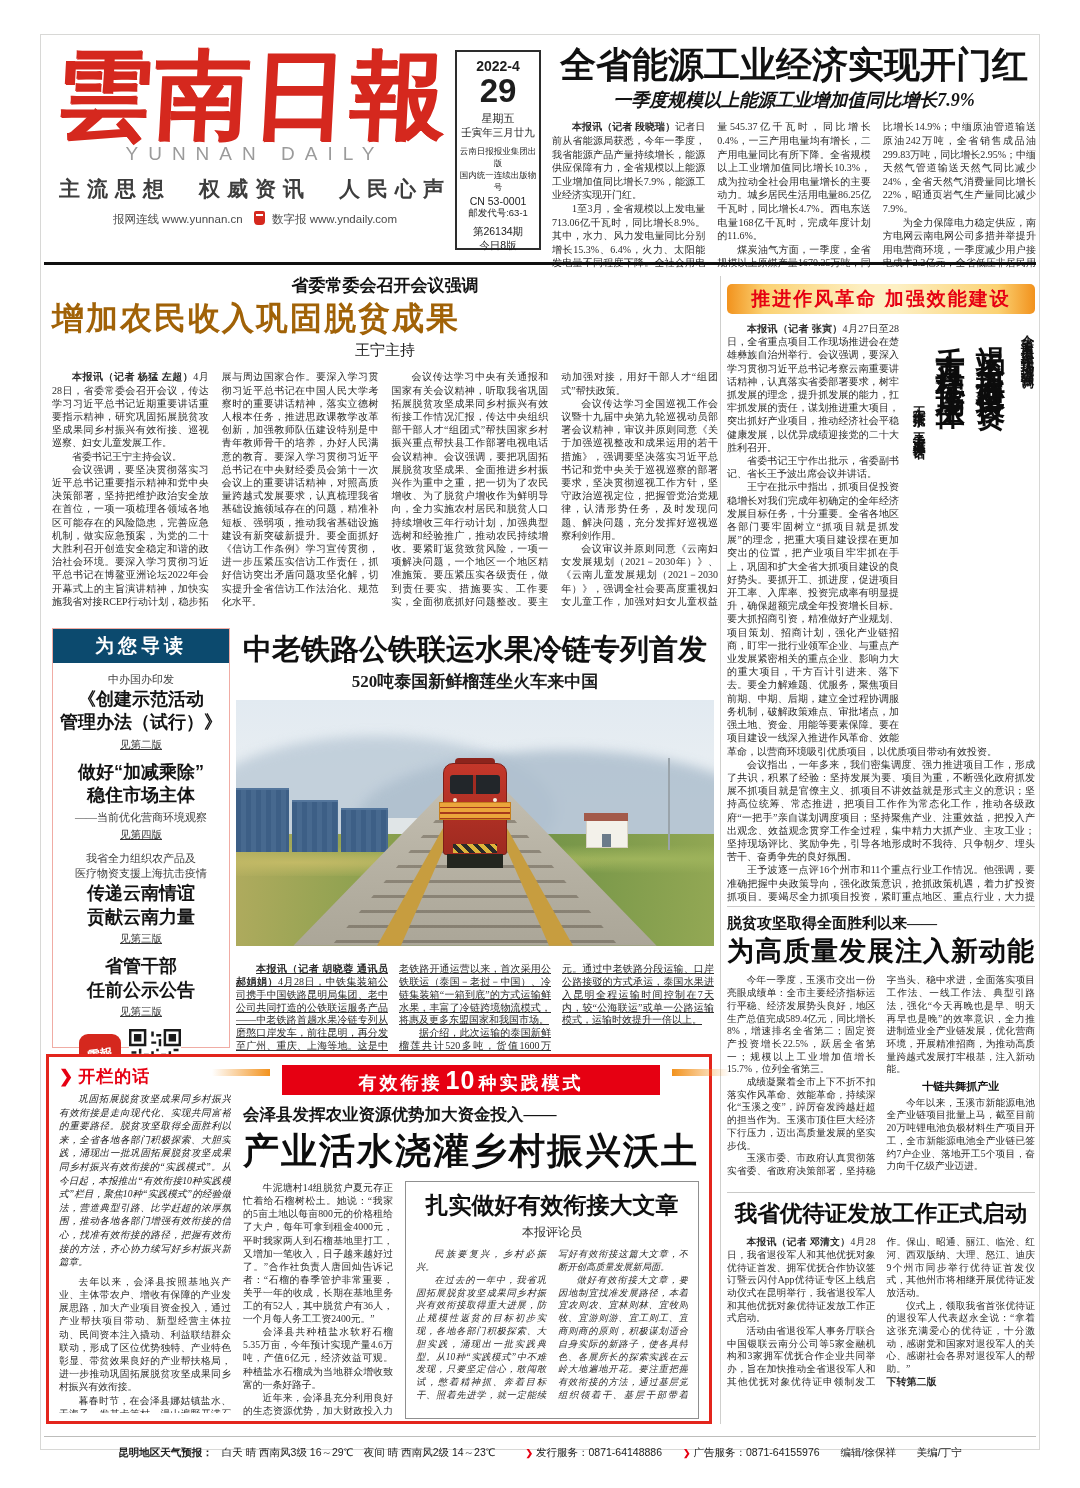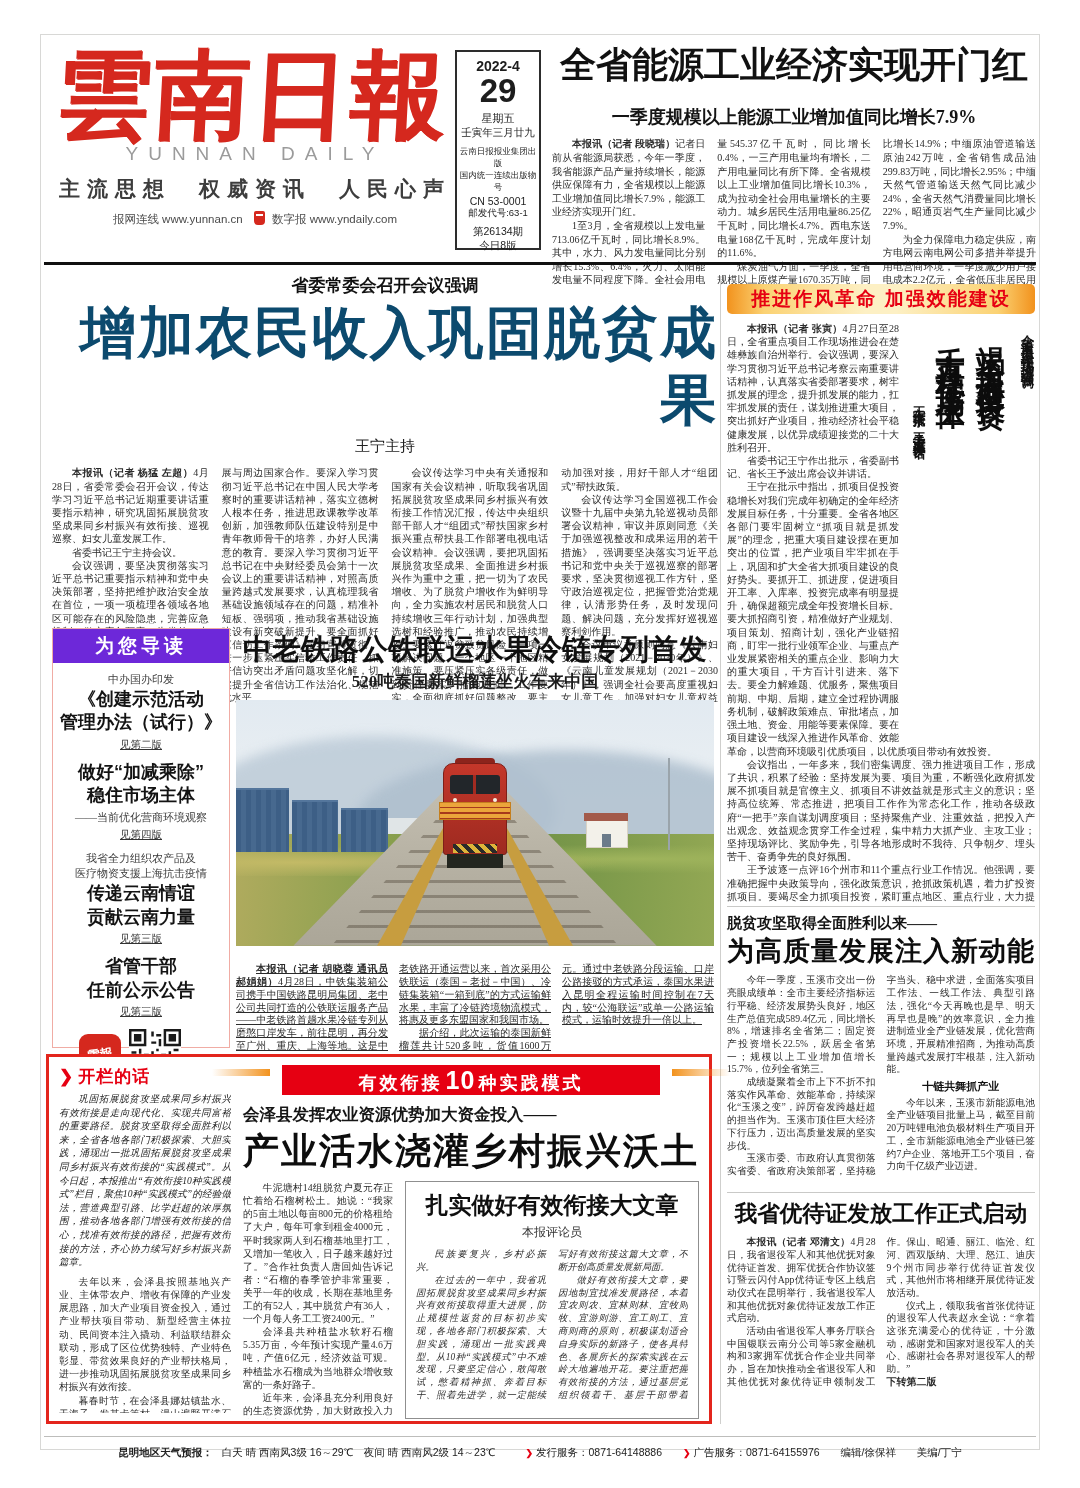--- a/index.html
+++ b/index.html
@@ -33,29 +33,29 @@
   .db-issn-label{font-size:8.5px;}
   .db-issn{font-size:10.5px;margin-top:1px;}
   .db-postal{font-size:9.5px;}
   .db-issue{font-size:10.5px;margin-top:5px;}
   .db-pages{font-size:10.5px;}
 
   
   .topstory{position:absolute;left:552px;top:44px;width:484px;}
   .ts-headline{font-size:36px;font-weight:900;color:#111;text-align:center;line-height:1.15;letter-spacing:0;
                font-family:"Liberation Sans",sans-serif;margin:0;}
-  .ts-subhead{font-size:18px;font-weight:bold;color:#141414;text-align:center;margin-top:20px;}
+  .ts-subhead{font-size:18px;font-weight:bold;color:#141414;text-align:center;margin-top:3px;font-style:italic;}
   .ts-cols{margin-top:8px;column-count:3;column-gap:12px;font-size:10px;line-height:13.6px;text-align:justify;height:152px;overflow:hidden;}
 
   .rule-black{position:absolute;left:44px;top:262px;width:992px;height:3px;background:#101010;}
 
   
   .leadstory{position:absolute;left:52px;top:274px;width:666px;}
   .ls-kicker{text-align:center;font-size:17px;font-weight:bold;color:#111;font-family:"Liberation Sans",sans-serif;}
-  .ls-headline{margin:2px 0 0;text-align:right;font-size:56px;font-weight:900;letter-spacing:2px;color:#0c4a6e;
+  .ls-headline{margin:2px 0 0;text-align:left;font-size:32px;font-weight:900;letter-spacing:2px;color:#a16207;
                font-family:"Liberation Sans",sans-serif;line-height:1.2;}
   .ls-byline{text-align:center;font-size:15px;margin-top:4px;color:#222;}
   .ls-cols{margin-top:10px;column-count:4;column-gap:13px;font-size:10px;line-height:13.2px;text-align:justify;height:240px;overflow:hidden;}
 
   .vrule{position:absolute;left:720px;top:276px;width:1px;height:1148px;background:#cfcfcd;}
 
   
   .banner{position:absolute;left:727px;top:284px;width:308px;height:30px;border-radius:5px;
           background:linear-gradient(90deg,#f2921d 0%,#fbd273 12%,#fdf0c4 45%,#fdf0c4 55%,#fbd273 88%,#f2921d 100%);
           color:#e60012;font-weight:900;font-size:19px;letter-spacing:2px;text-align:center;line-height:30px;
@@ -64,21 +64,21 @@
              font-size:10px;line-height:13.2px;text-align:justify;}
   .v-head{float:right;writing-mode:vertical-rl;height:410px;margin:2px 0 8px 12px;}
   .v-kicker{font-family:"Liberation Sans",sans-serif;font-weight:bold;font-size:13px;letter-spacing:3px;color:#111;
             margin-left:10px;line-height:1.3;}
   .v-line{font-family:"Liberation Sans",sans-serif;font-weight:900;font-size:29px;letter-spacing:6px;color:#0c0c0c;
           margin-left:5px;line-height:1.22;}
   .v-byline{font-weight:bold;font-size:12.5px;letter-spacing:2px;color:#111;padding-top:72px;line-height:1.3;}
 
   
   .guide{position:absolute;left:52px;top:628px;width:178px;height:420px;border:1px solid #f0aca4;box-sizing:border-box;background:#fff;}
-  .g-header{height:34px;background:#6d28d9;color:#fff;font-size:19px;font-weight:bold;letter-spacing:4px;
+  .g-header{height:34px;background:#0c4a6e;color:#fff;font-size:19px;font-weight:bold;letter-spacing:4px;
             text-align:center;line-height:34px;font-family:"Liberation Sans",sans-serif;}
   .g-item{margin-top:9px;text-align:center;}
   .g-kicker{font-size:11px;color:#3c3c3c;line-height:1.45;white-space:pre-line;}
   .g-title{font-size:18px;font-weight:800;color:#131313;line-height:1.3;white-space:pre-line;font-family:"Liberation Sans",sans-serif;}
   .g-sub{font-size:11px;color:#3c3c3c;margin-top:2px;}
   .g-page{font-size:10.5px;color:#333;margin-top:3px;text-decoration:underline;}
   .g-footer{margin-top:10px;display:flex;align-items:center;justify-content:center;gap:8px;}
   .appicon{width:42px;height:42px;background:#d5281e;border-radius:9px;display:flex;align-items:center;justify-content:center;}
   .appicon span{color:#fff;font-size:13px;font-weight:bold;transform:rotate(-8deg);font-family:"Liberation Serif",serif;}
   .qr{width:52px;height:52px;}

